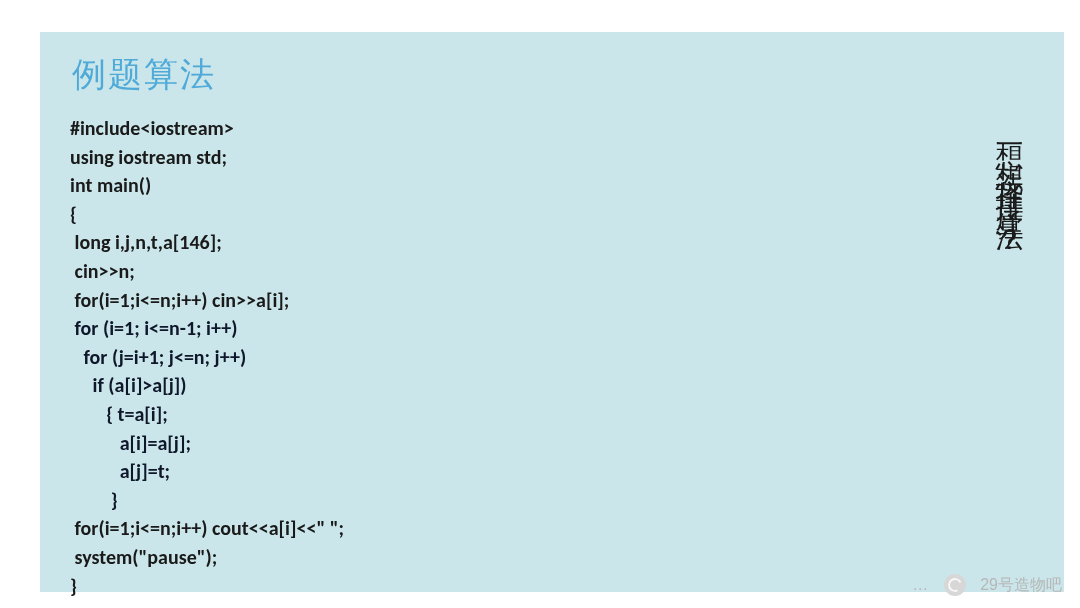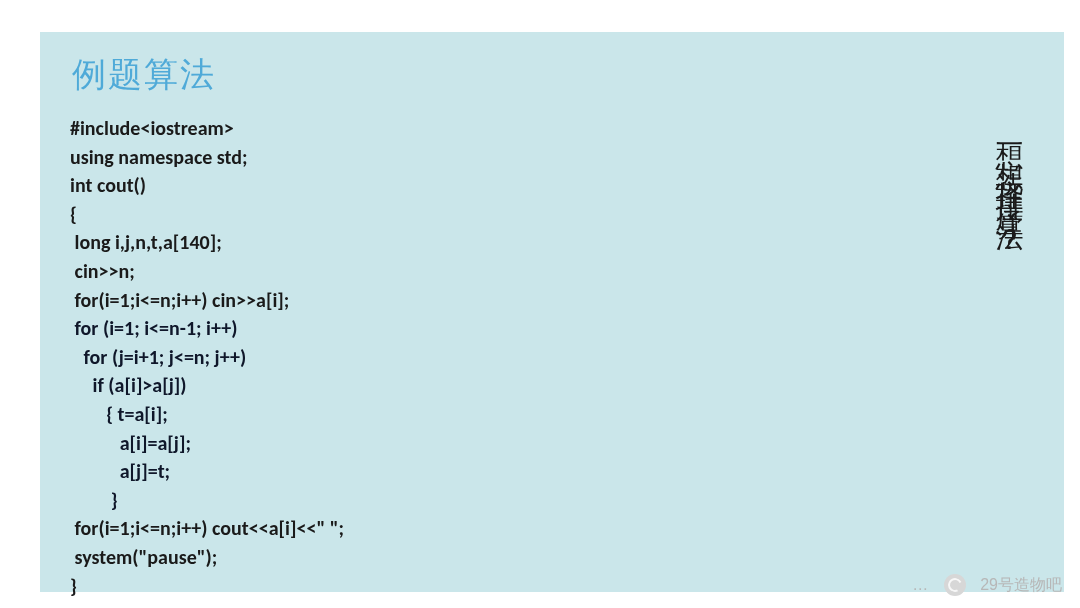--- a/index.html
+++ b/index.html
@@ -84,24 +84,24 @@
     }
     .wm-dots { letter-spacing: 2px; }
   </style>
 </head>
 <body>
 
 <div class="slide">
   <div class="title">例题算法</div>
   <div class="content">
     <div class="code"><span>#include&lt;iostream&gt;</span>
-<span>using namespace std;</span>
-<span>int cout()</span>
+<span>using iostream std;</span>
+<span>int main()</span>
 <span>{</span>
-<span> long i,j,n,t,a[140];</span>
+<span> long i,j,n,t,a[146];</span>
 <span> cin&gt;&gt;n;</span>
 <span> for(i=1;i&lt;=n;i++) cin&gt;&gt;a[i];</span>
 <span class="red"> for (i=1; i&lt;=n-1; i++)</span>
 <span class="red">   for (j=i+1; j&lt;=n; j++)</span>
 <span class="red">     if (a[i]&gt;a[j])</span>
 <span class="red">        { t=a[i];</span>
 <span class="red">           a[i]=a[j];</span>
 <span class="red">           a[j]=t;</span>
 <span class="red">         }</span>
 <span> for(i=1;i&lt;=n;i++) cout&lt;&lt;a[i]&lt;&lt;" ";</span>

